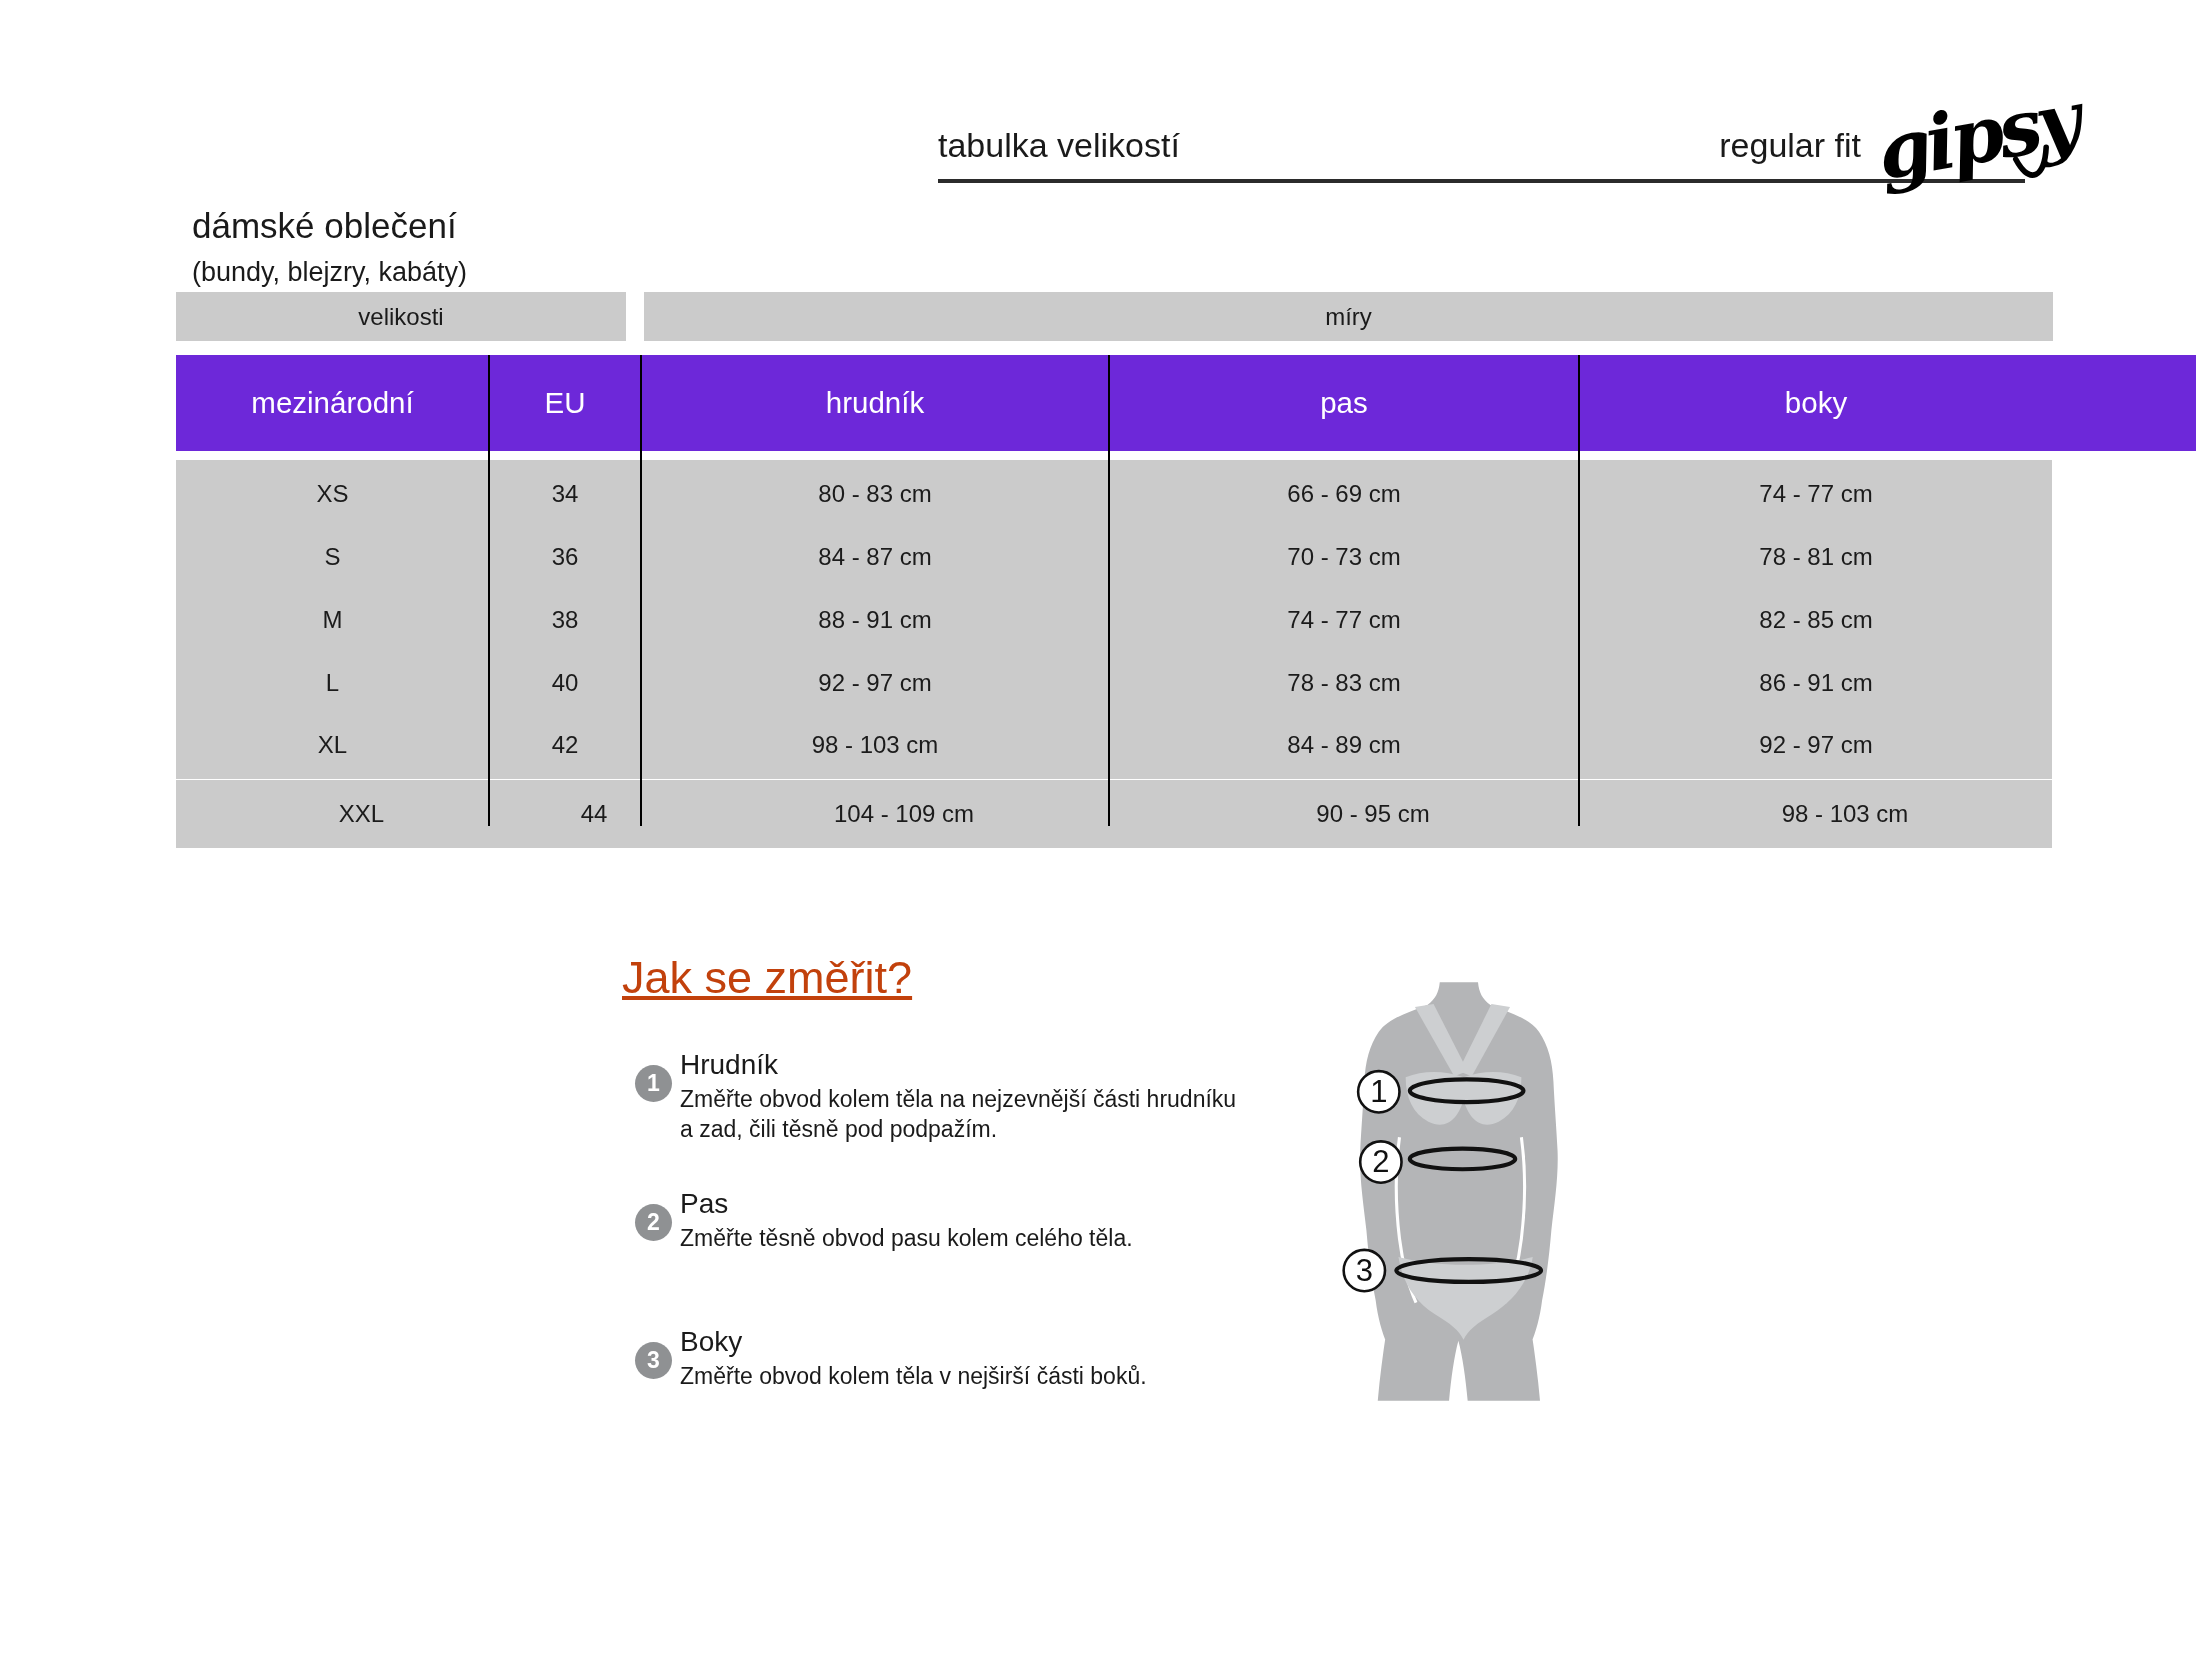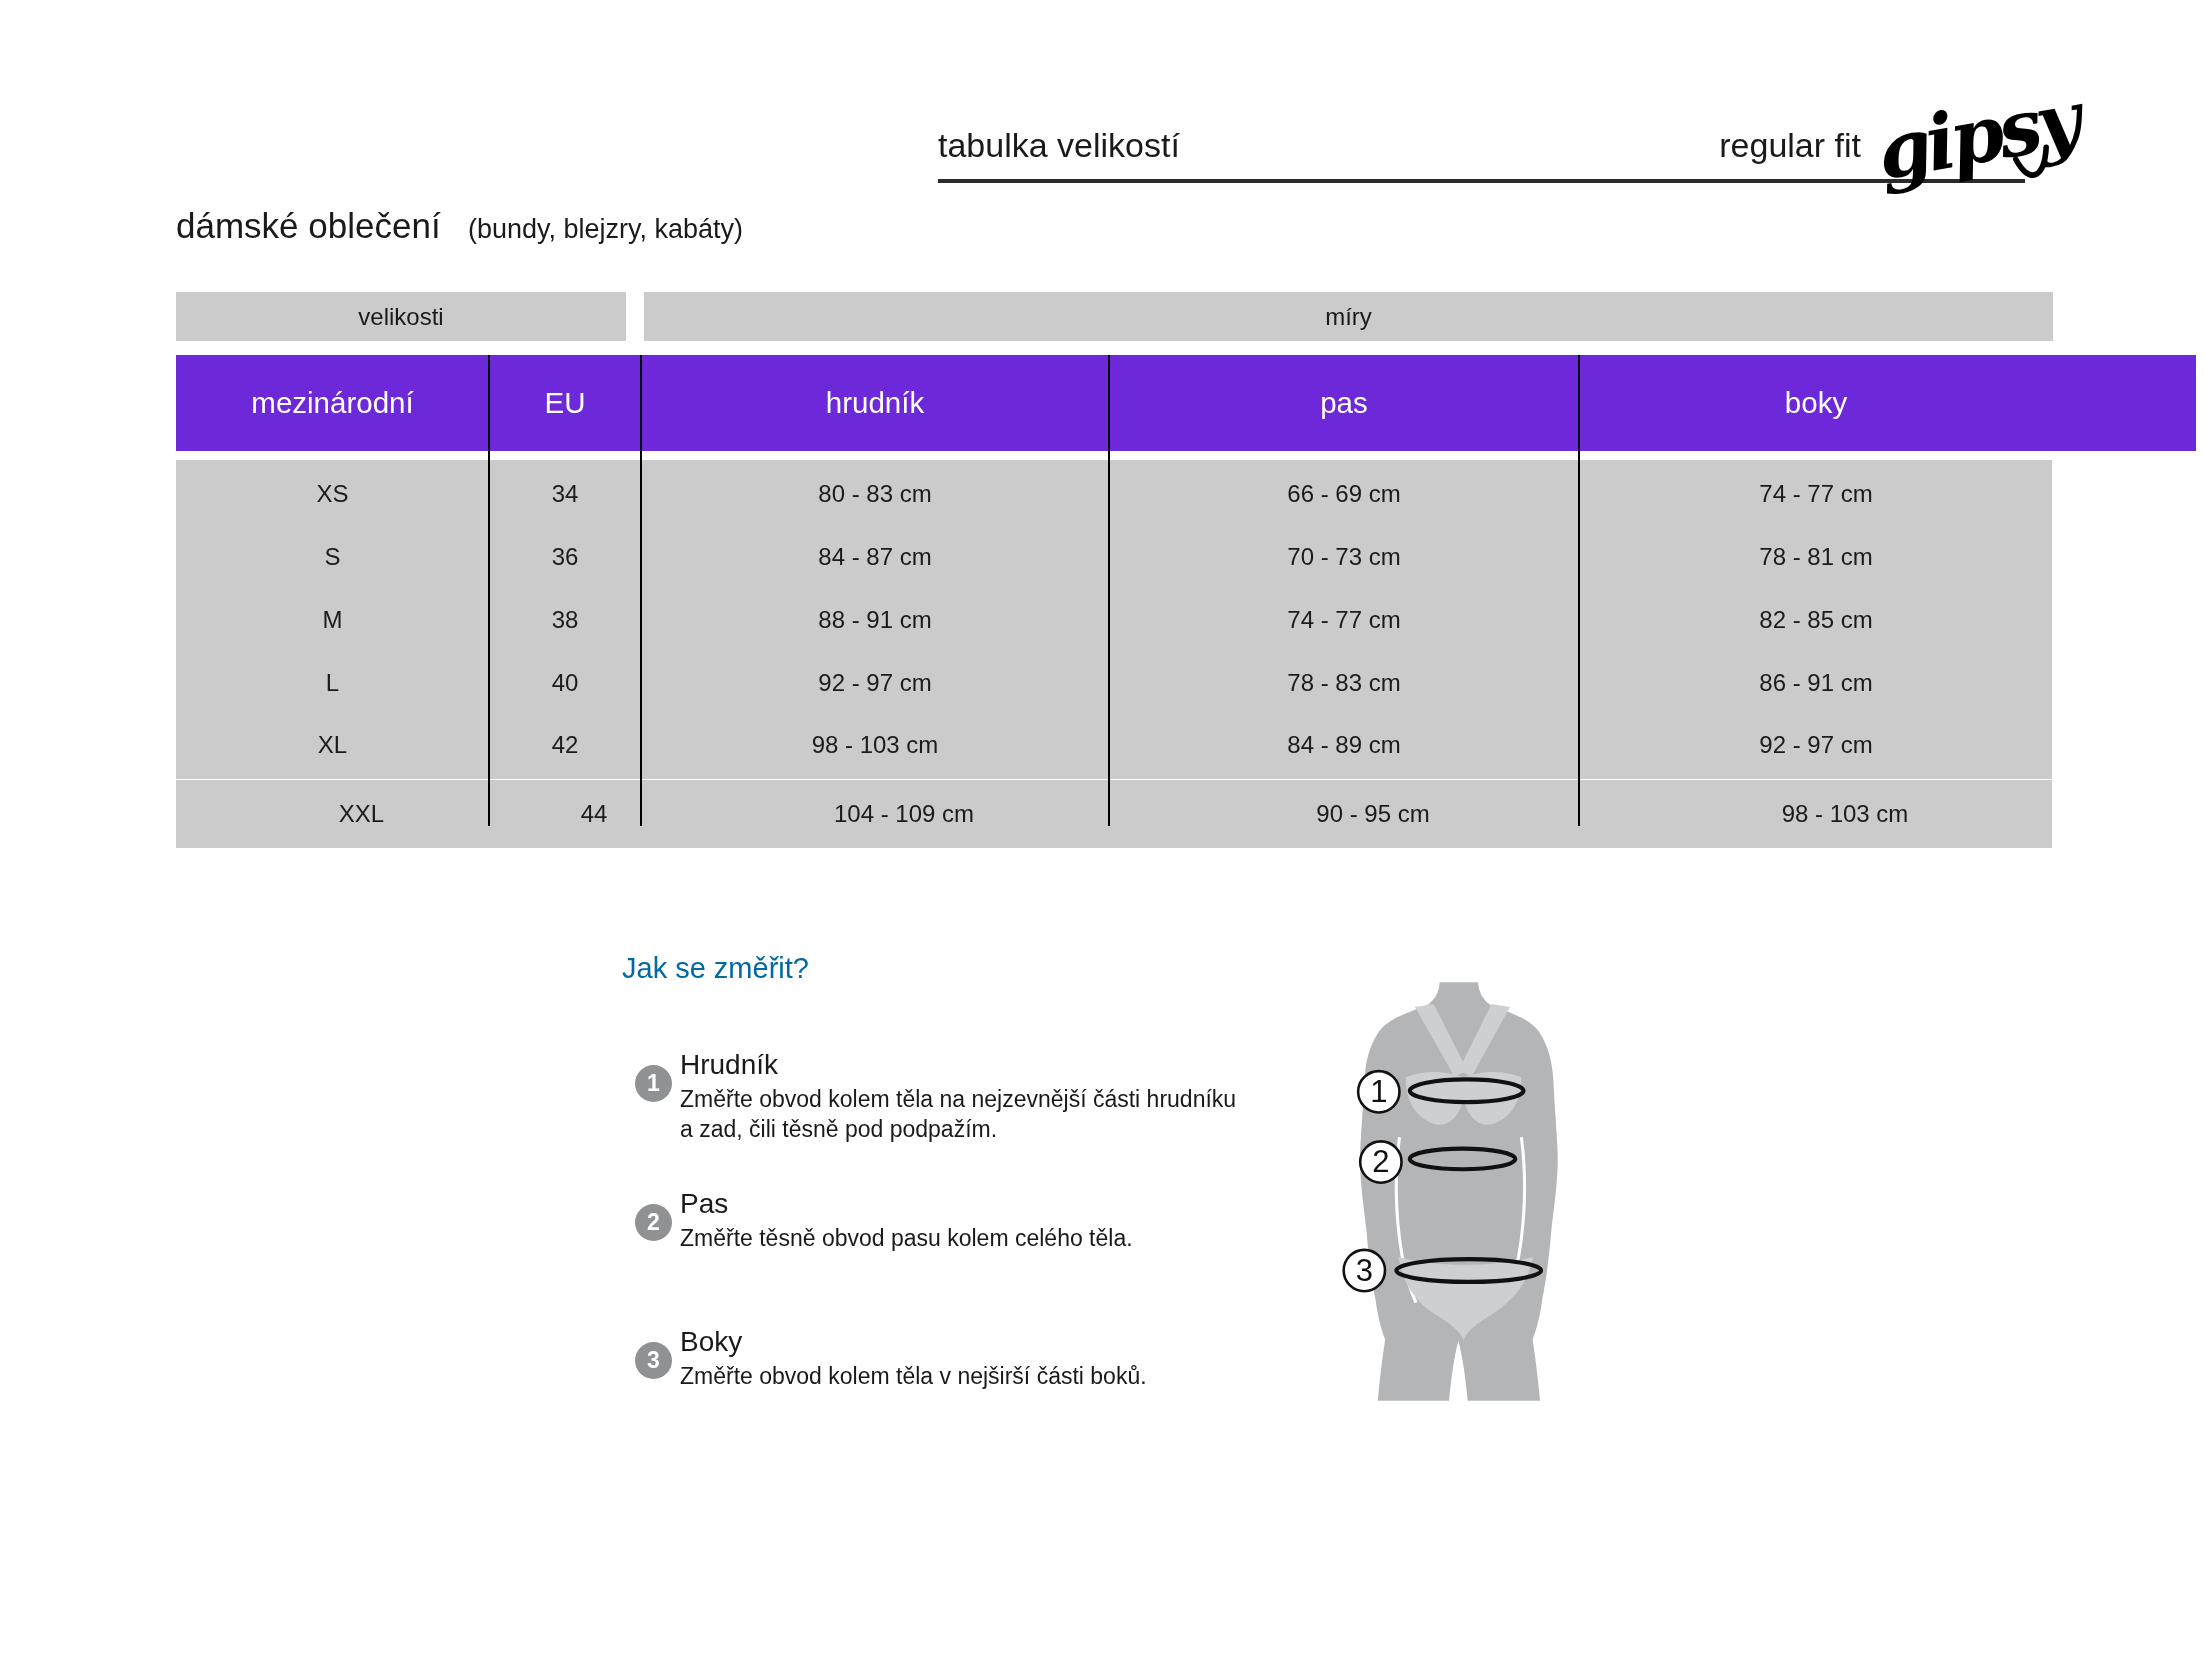--- a/index.html
+++ b/index.html
@@ -26,21 +26,21 @@
     position:absolute; left:938px; top:179px;
     width:1087px; height:3.6px; background:#2b2b2b;
   }
   .brand-logo {
     position:absolute; left:1879px; top:62px; width:176px; height:176px;
   }
 
   
   .section-heading {
     position:absolute; left:176px; top:206px;
-    display:flex; align-items:baseline; gap:11.4px; white-space:nowrap;
+    display:flex; align-items:baseline; gap:11.4px; white-space:nowrap;flex-direction:column;
   }
   .section-heading .big   { font-size:35px; font-weight:300; }
   .section-heading .small { font-size:27px; font-weight:300;margin-left:16px; }
 
   
   .size-table { position:absolute; left:176px; top:292px; width:1876px; height:586px; }
   .band {
     position:absolute; top:0; height:49px; background:#cbcbcb;
     display:flex; align-items:center; justify-content:center;
     font-size:24px; font-weight:300; color:#1a1a1a;
@@ -67,21 +67,21 @@
   .r0 { top:168px; } .r1 { top:231px; } .r2 { top:294px; }
   .r3 { top:357px; } .r4 { top:419px; } .r5 { top:488px;padding-left:29px; }
   .vline {
     position:absolute; top:63px; height:471px; width:1.6px; background:#000000;
   }
   .v0 { left:312px; } .v1 { left:464px; } .v2 { left:932px; } .v3 { left:1402px; }
 
   
   .guide-heading {
     position:absolute; left:622px; top:952px;
-    font-size:29px; font-weight:300; color:#0369a1;
+    font-size:45px; font-weight:300; color:#c2410c;text-decoration:underline;
   }
   .measure-item { position:absolute; left:635px; width:775px; }
   .mi-0 { top:1049px; } .mi-1 { top:1188px; } .mi-2 { top:1326px; }
   .num-badge {
     position:absolute; left:0; top:15.5px; width:37px; height:37px;
     border-radius:50%; background:#8f9193;
     display:flex; align-items:center; justify-content:center;
     color:#ffffff; font-size:23px; font-weight:bold;
   }
   .item-text { margin-left:45px; }

